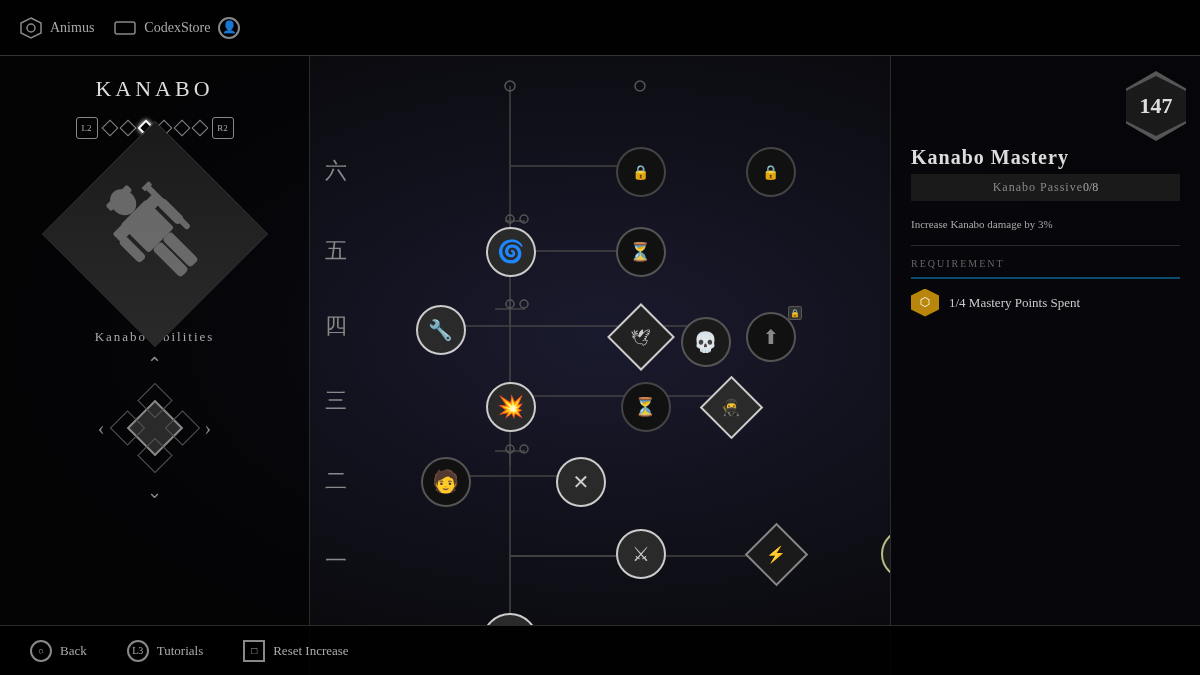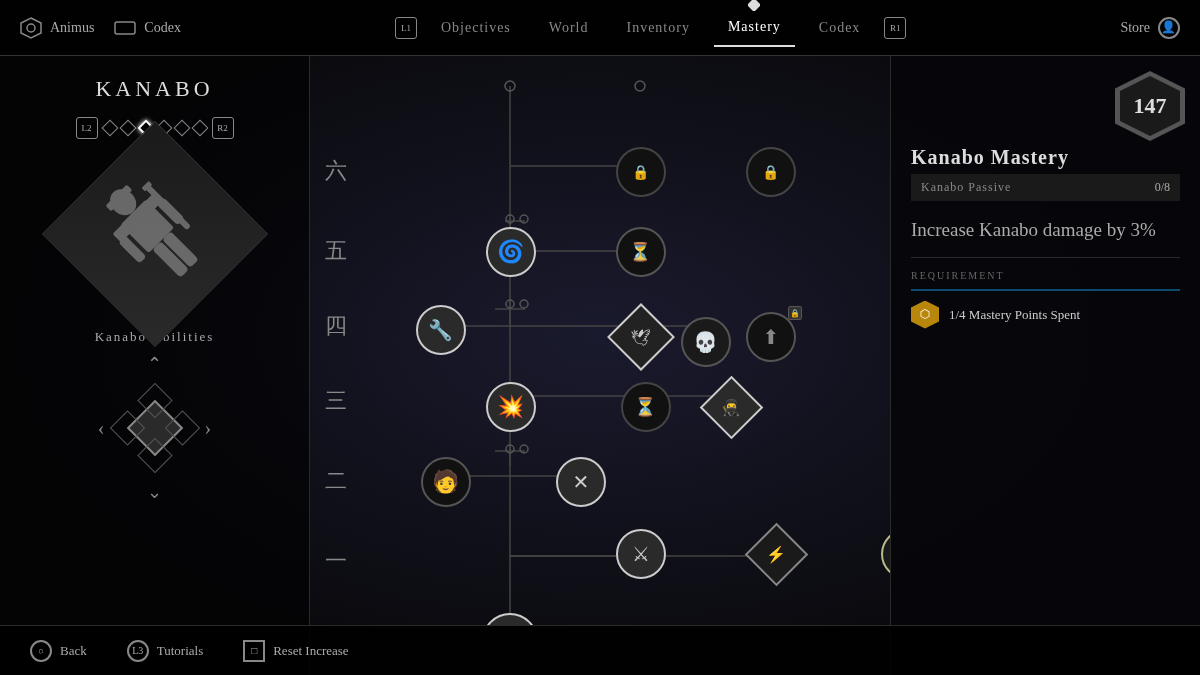--- a/index.html
+++ b/index.html
@@ -364,21 +364,21 @@
       background: rgba(5, 5, 10, 0.9);
       border-left: 1px solid #2a2a2a;
       z-index: 5;
       padding: 20px;
     }
 
     .mastery-points-badge {
       position: absolute;
       top: 15px;
       right: 15px;
-      width: 70px;
+      width: 58px;
       height: 70px;
       display: flex;
       align-items: center;
       justify-content: center;
     }
 
     .hex-badge-outer {
       width: 70px;
       height: 70px;
       background: #555;
@@ -404,40 +404,40 @@
     .skill-title {
       font-size: 20px;
       color: #ddd;
       letter-spacing: 1px;
       margin-bottom: 5px;
       margin-top: 15px;
     }
 
     .skill-subtitle-bar {
       display: flex;
-      justify-content: space-between;
+      justify-content: center;
       align-items: center;
       background: #1a1a1a;
       padding: 6px 10px;
       margin-bottom: 15px;
     }
 
     .skill-subtitle {
       font-size: 12px;
       color: #888;
       letter-spacing: 1px;
     }
 
     .skill-progress {
       font-size: 12px;
       color: #aaa;
     }
 
     .skill-description {
-      font-size: 19px;
+      font-size: 11px;
       color: #aaa;
       line-height: 1.5;
       margin-bottom: 4px;
     }
 
     .requirement-label {
       font-size: 10px;
       letter-spacing: 2px;
       color: #666;
       margin-bottom: 10px;
@@ -511,42 +511,20 @@
       <span>Animus</span>
     </div>
     <div class="nav-system">
       <svg width="22" height="14" viewBox="0 0 22 14">
         <rect x="1" y="1" width="20" height="12" rx="2" fill="none" stroke="#888" stroke-width="1.5"></rect>
       </svg>
       <span>Codex</span>
     </div>
   </div>
 
-  <div class="nav-center">
-    <span class="btn-label-small">L1</span>
-    <div class="nav-item">
-      <span>Objectives</span>
-    </div>
-    <div class="nav-item">
-      <span>World</span>
-    </div>
-    <div class="nav-item">
-      <span>Inventory</span>
-    </div>
-    <div class="nav-item nav-mastery-item" style="color:#fff; position:relative; padding-bottom:8px;">
-      <svg width="12" height="12" style="position:absolute;top:-14px;left:50%;transform:translateX(-50%)">
-        <rect x="1" y="1" width="10" height="10" fill="#ddd" transform="rotate(45 6 6)"></rect>
-      </svg>
-      <span style="color:#fff;">Mastery</span>
-    </div>
-    <div class="nav-item">
-      <span>Codex</span>
-    </div>
-    <span class="btn-label-small">R1</span>
-  </div>
 
   <div class="nav-right">
     <span>Store</span>
     <div class="icon-circle" style="border-color:#888">
       <span style="font-size:12px;">👤</span>
     </div>
   </div>
 </nav>
 
 <div class="left-panel">

